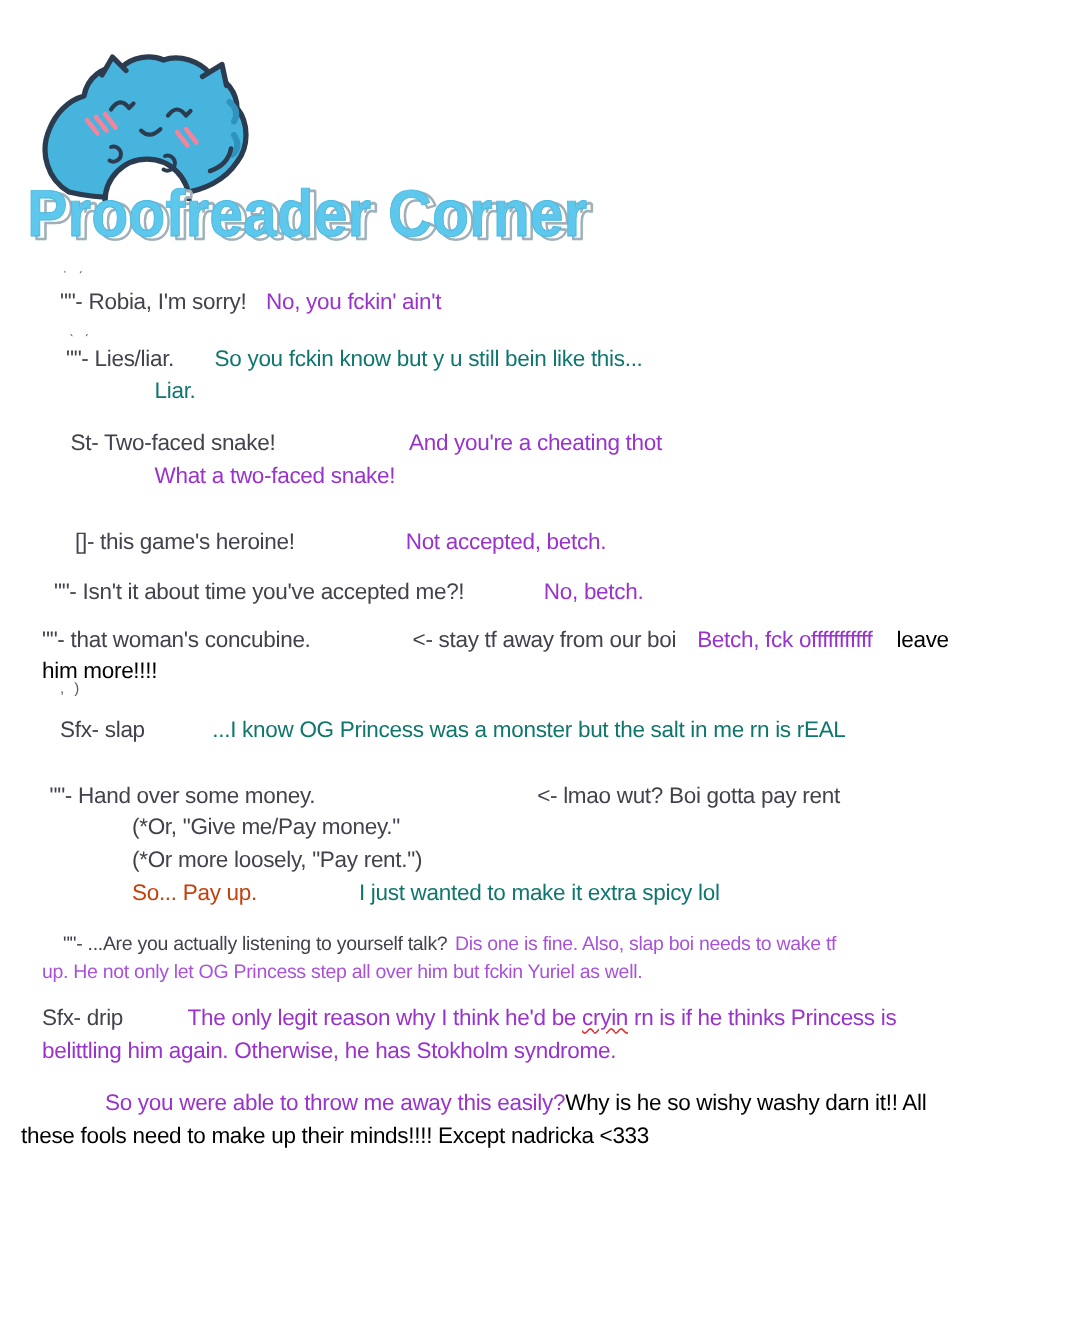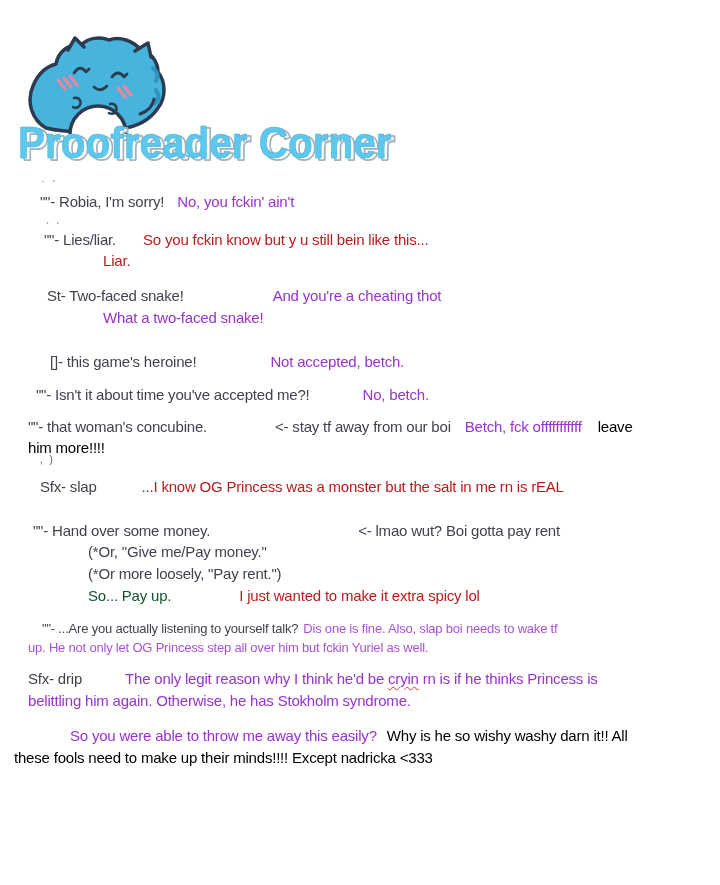--- a/index.html
+++ b/index.html
@@ -5,27 +5,27 @@
   html,body{margin:0;padding:0;}
   body{
     width:720px;height:885px;background:#ffffff;position:relative;overflow:hidden;
     font-family:"Liberation Sans", sans-serif;
   }
   .row{position:absolute;white-space:nowrap;font-size:15px;letter-spacing:-0.2px;}
   .small{font-size:13px;}
   .marks{position:absolute;font-size:10px;color:#5a5a66;letter-spacing:2px;}
   .dark{color:#42424e}
   .purple{color:#9933cc}
-  .magenta{color:#b91c1c}
-  .violet{color:#14532d}
+  .magenta{color:#0f766e}
+  .violet{color:#c2410c}
   .lilac{color:#a952d9}
   .orange{color:#000000}
   .wavy{text-decoration:underline wavy #e03333;text-decoration-thickness:1px;text-underline-offset:2px;}
   
-  .g5{margin-left:5px}.g10{margin-left:10px}.g13{margin-left:13px}.g14{margin-left:14px}
+  .g5{margin-left:5px}.g10{}.g13{margin-left:13px}.g14{margin-left:14px}
   .g16{margin-left:16px}.g27{margin-left:27px}.g42{margin-left:43px}.g45{margin-left:45px}
   .g67{margin-left:53px}.g68{margin-left:68px}.g70{margin-left:89px}.g74{margin-left:74px}.g148{margin-left:148px}
   
   .m1{left:42px;top:180px}
   .r1{left:40px;top:193px}
   .m2{left:46px;top:222px}
   .r2{left:44px;top:231px}
   .r2b{left:103px;top:252px}
   .r3{left:47px;top:287px}
   .r3b{left:103px;top:309px}

